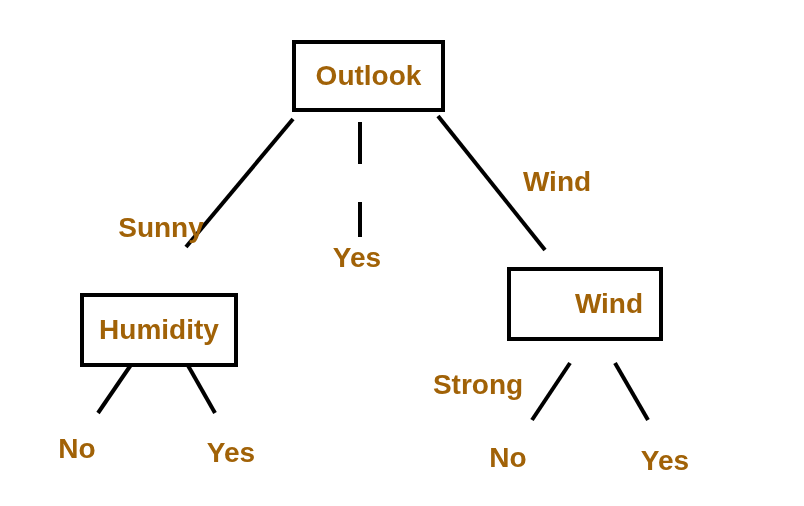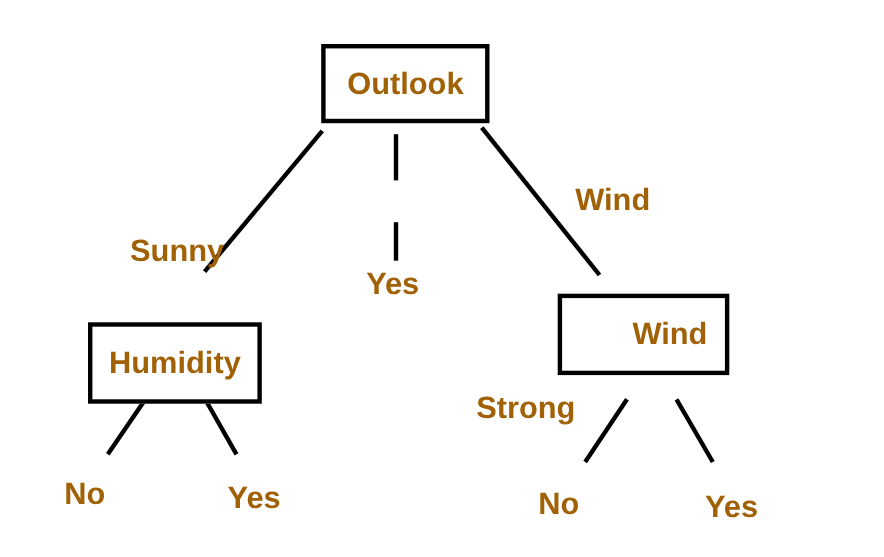--- a/index.html
+++ b/index.html
@@ -52,21 +52,21 @@
     line-height: 1;
   }
   .lbl-sunny       { left: 161px; top: 180px; margin-top: 48px; }
   .lbl-overcast    { left: 364px; top: 182px; }
   .lbl-rain        { left: 557px; top: 182px; }
   .lbl-yes-mid     { left: 357px; top: 258px; }
   .lbl-high        { left: 47px;  top: 374px; }
   .lbl-normal      { left: 274px; top: 380px; }
   .lbl-no-left     { left: 77px;  top: 449px; }
   .lbl-yes-left    { left: 231px; top: 453px; }
-  .lbl-strong      { left: 478px; top: 371px; }
+  .lbl-strong      { left: 478px; top: 385px; }
   .lbl-weak        { left: 697px; top: 394px; }
   .lbl-no-right    { left: 508px; top: 458px; }
   .lbl-yes-right   { left: 665px; top: 461px; }
 </style>
 </head>
 <body>
 
 <div class="canvas">
 
   <svg class="edges" viewBox="0 0 804 506">

